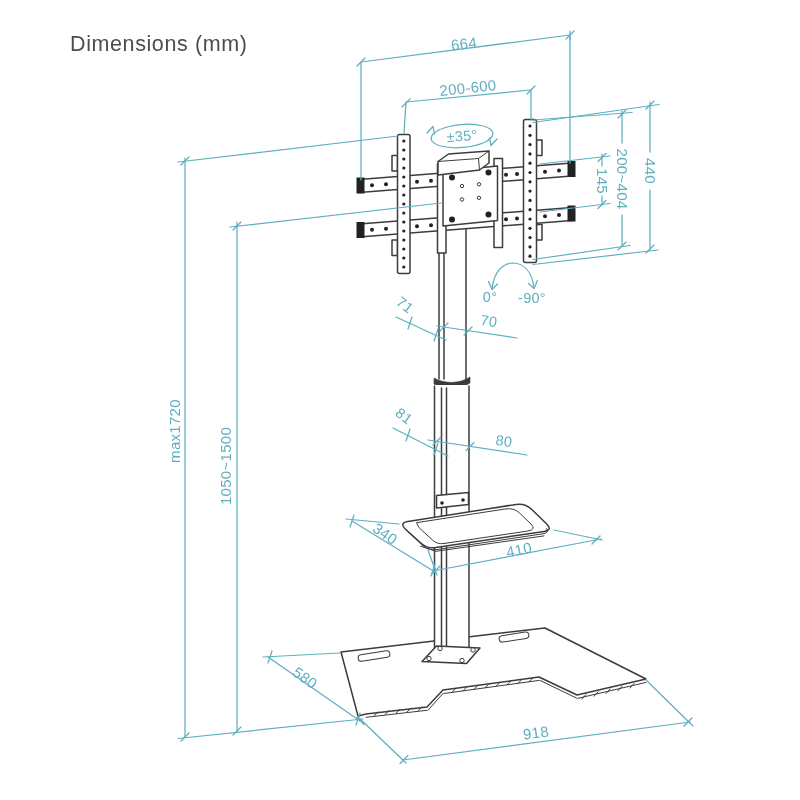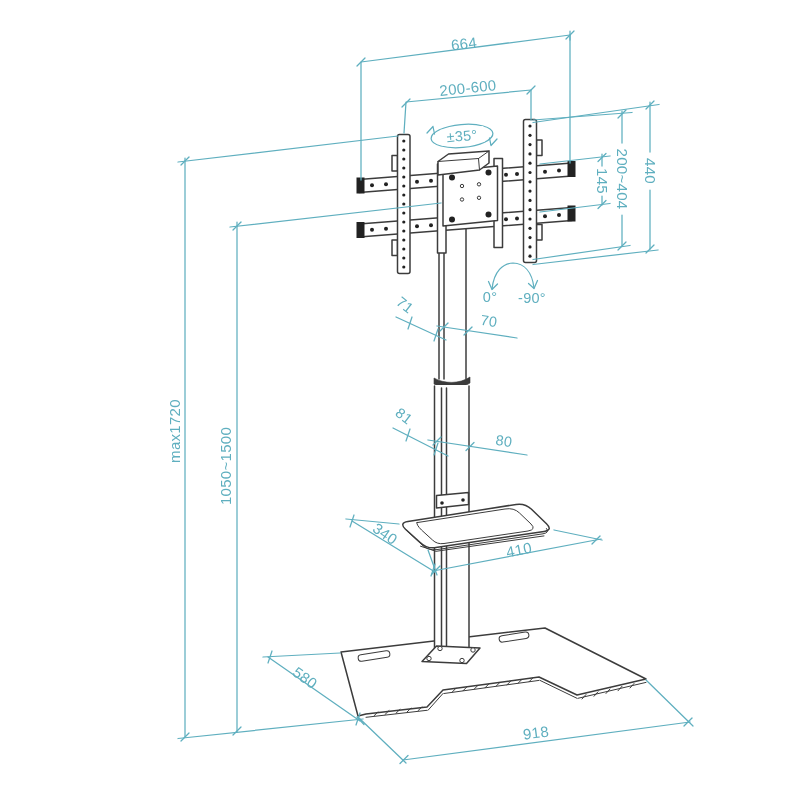--- a/index.html
+++ b/index.html
@@ -12,20 +12,21 @@
   .dk{fill:#222;stroke:none;}
   .hole{fill:#fff;stroke:#3c3c3c;stroke-width:1;}
   .t{stroke:#5fafbf;fill:none;stroke-width:1.25;stroke-linecap:round;stroke-linejoin:round;}
   .dim{fill:#5fafbf;font-size:15px;letter-spacing:.3px;font-family:"Liberation Sans",sans-serif;}
   .dim.sm{font-size:14.5px;}
 </style>
 </head>
 <body>
 
 <div class="stage">
+  <div class="title">Dimensions (mm)</div>
 
   <svg width="800" height="800" viewBox="0 0 800 800">
 
     <g>
       <path class="df" d="M341,652 L545,628 L646,679 L577,695 L539,677 L443,690 L427,707 L366,714 L358,716 Z"></path>
       <path class="dt" d="M646,682.4 L578,698.3"></path>
       <path class="dt" d="M577,698.3 L540,680.4"></path>
       <path class="dt" d="M539,680.4 L444,693.5"></path>
       <path class="dt" d="M443,693.5 L428,710.3"></path>
       <path class="dt" d="M427,710.3 L366,717.3"></path>

